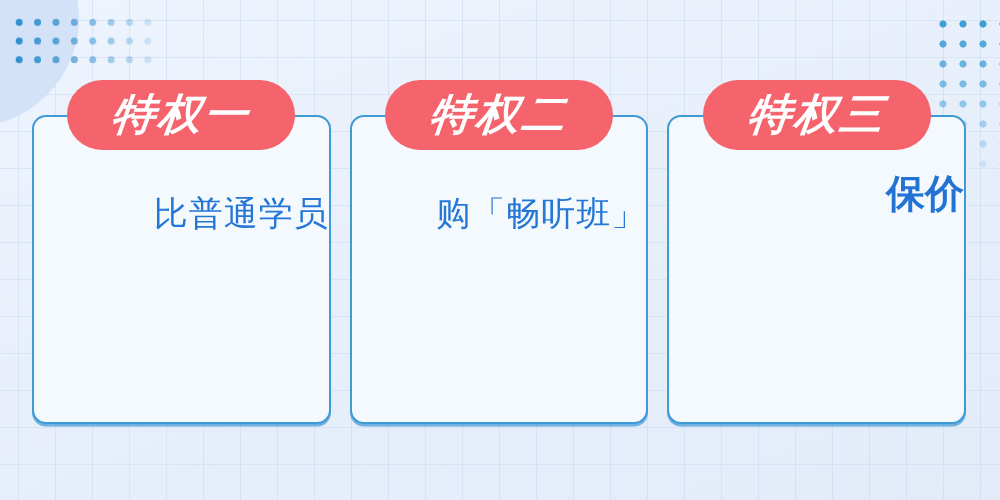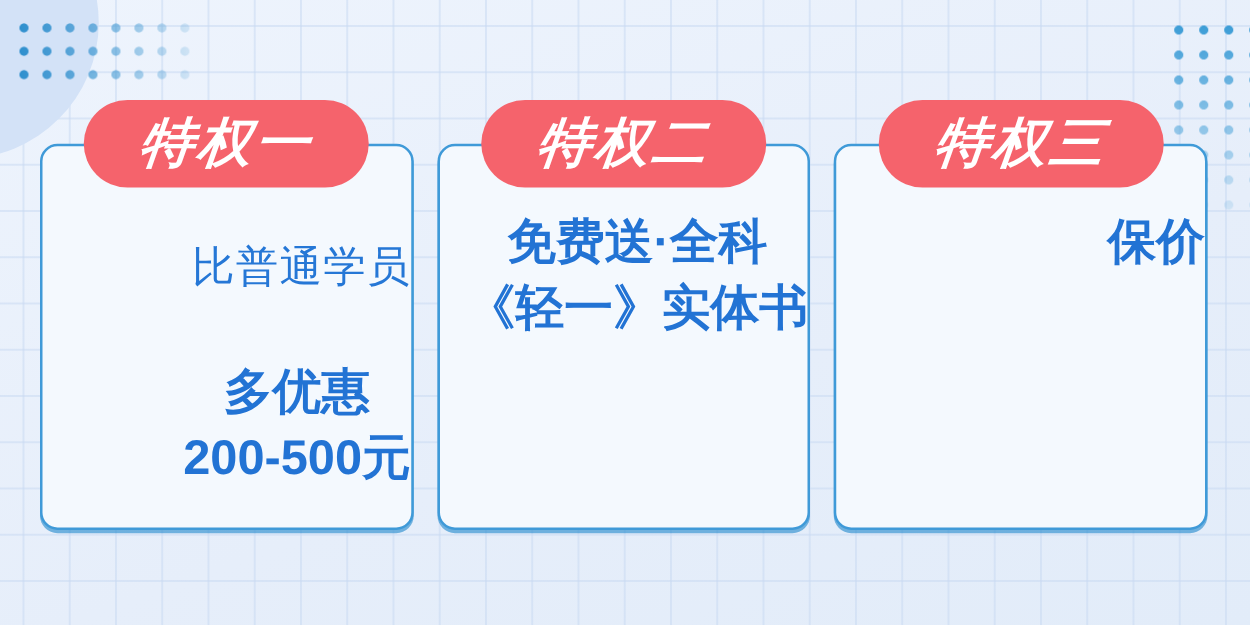--- a/index.html
+++ b/index.html
@@ -103,36 +103,29 @@
   <div class="dots dots-tr"></div>
 
   <div class="cards">
 
     <div class="card-wrap">
       <div class="pill">
         <span class="pill-label">特权一</span>
       </div>
       <div class="card">
         <div class="line1">比普通学员</div>
-        <div class="bold-block">
-          <span class="bold-line">多优惠</span>
-          <span class="bold-line">200-500元</span>
-        </div>
       </div>
     </div>
 
     <div class="card-wrap">
       <div class="pill">
         <span class="pill-label">特权二</span>
       </div>
       <div class="card">
-        <div class="bold-block">
-          <span class="bold-line">免费送·全科</span>
-          <span class="bold-line">《轻一》实体书</span>
-        </div>
+        <div class="line1">购「畅听班」</div>
       </div>
     </div>
 
     <div class="card-wrap">
       <div class="pill">
         <span class="pill-label">特权三</span>
       </div>
       <div class="card">
         <div class="bold-block">
           <span class="bold-line">保价</span>

